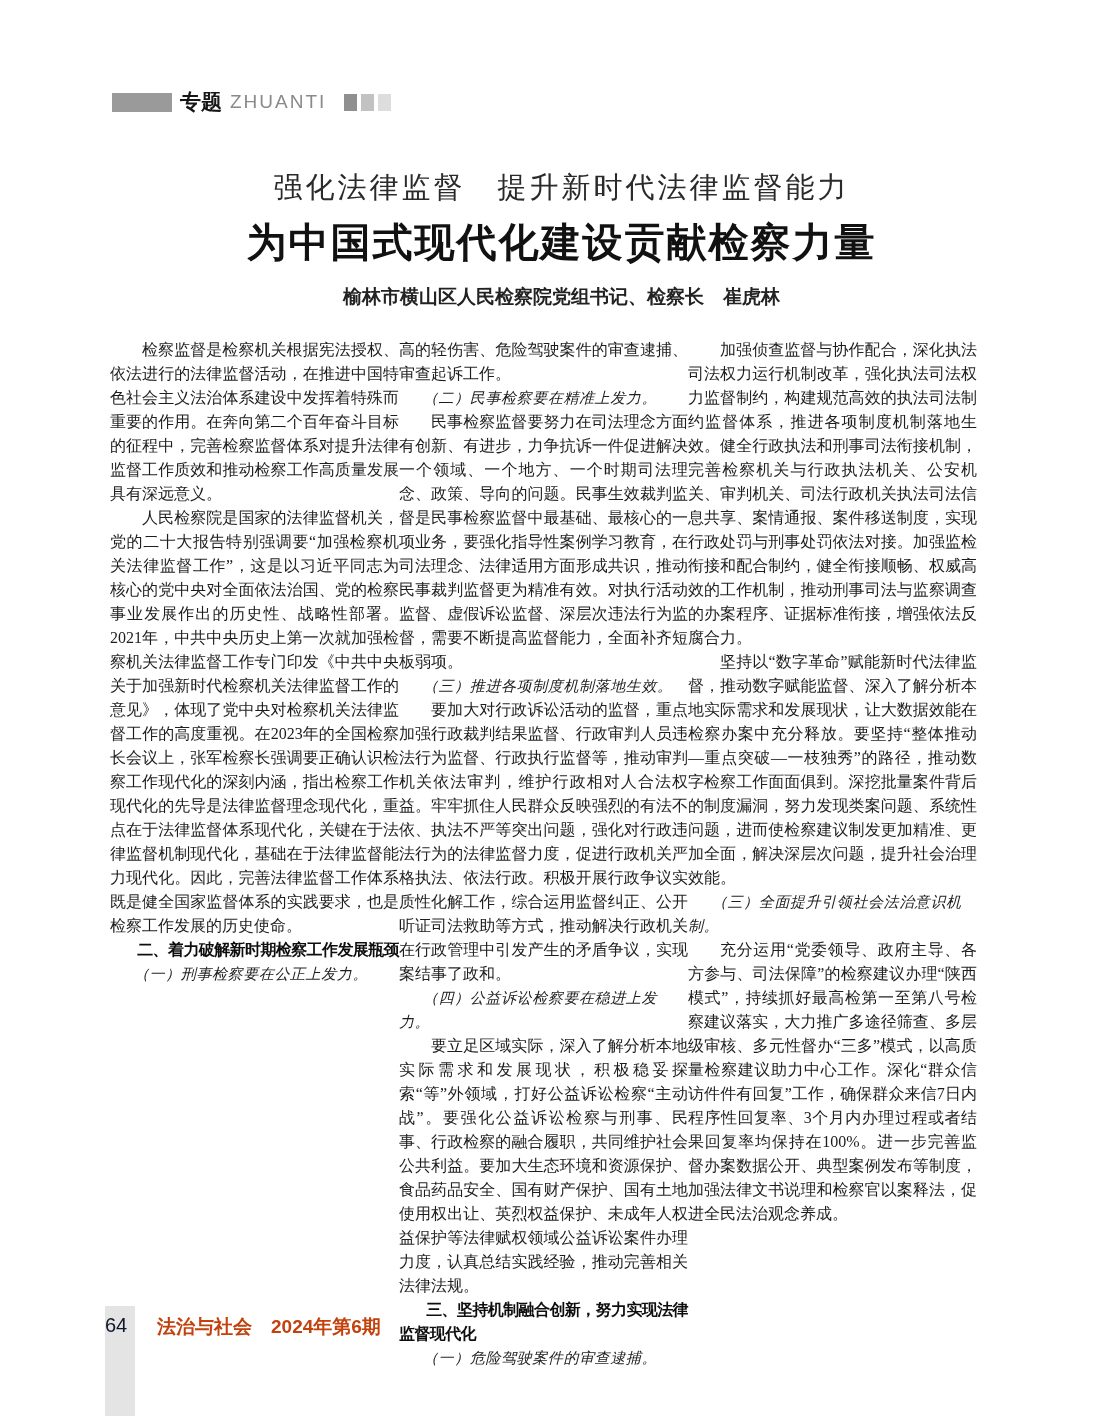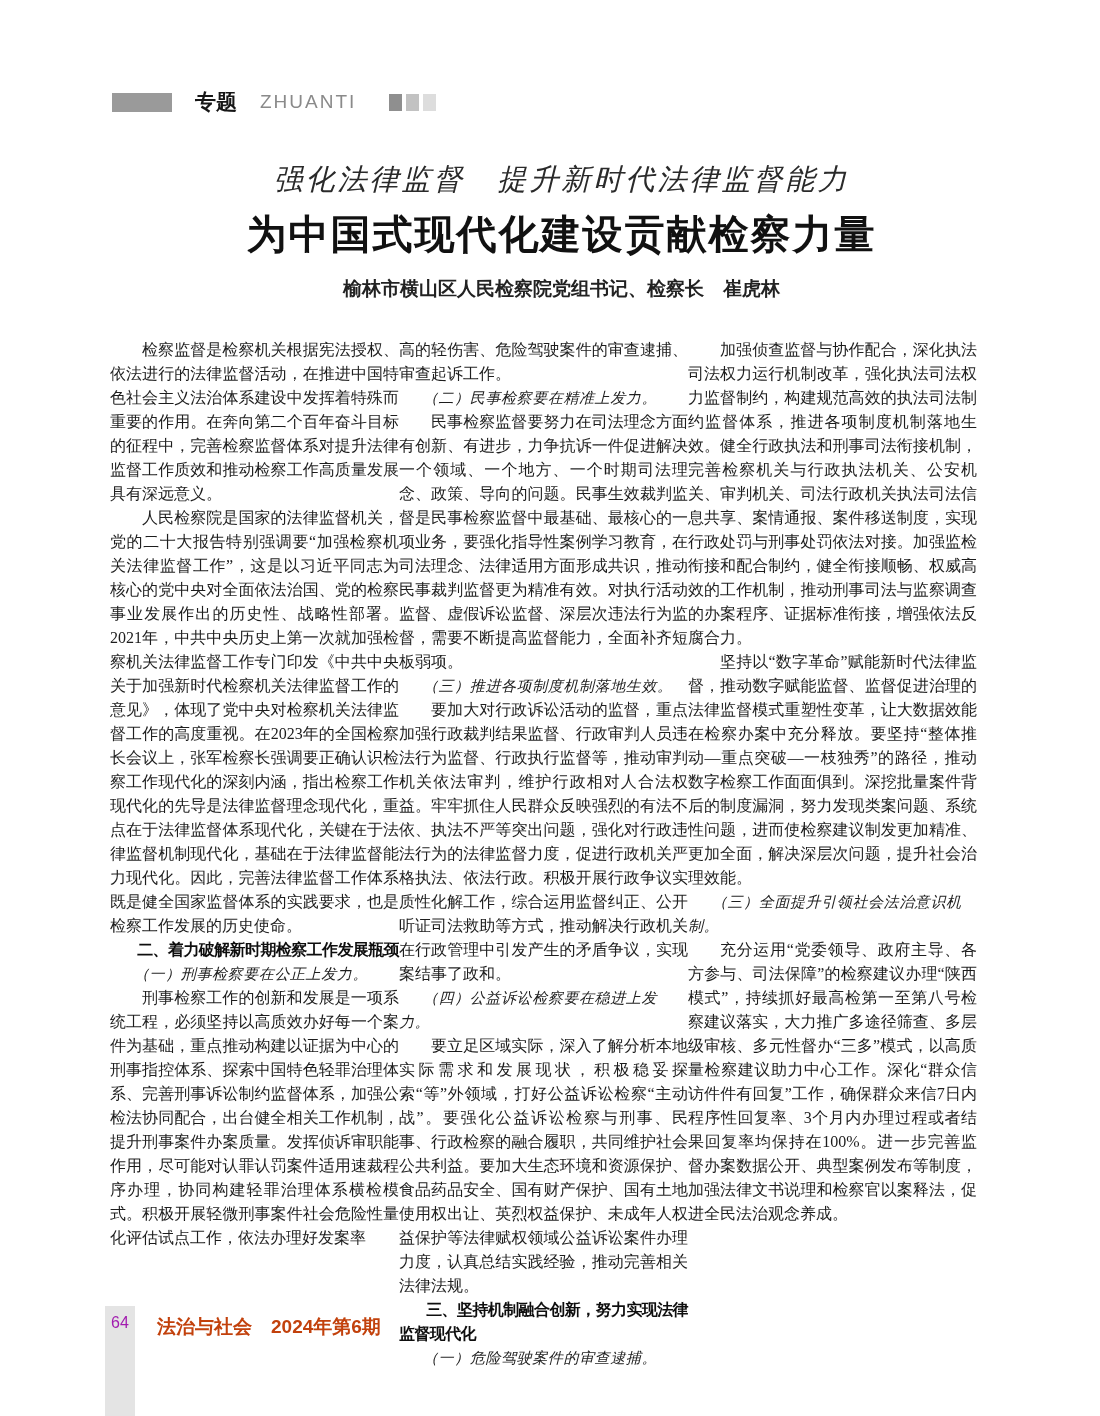--- a/index.html
+++ b/index.html
@@ -2,43 +2,43 @@
 <html><head>
 <meta charset="utf-8">
 <style>
   html,body{margin:0;padding:0;}
   body{
     width:1100px;height:1416px;position:relative;background:#ffffff;
     font-family:"Liberation Serif","DejaVu Serif",serif;
     color:#1d1d1d;overflow:hidden;
   }
   
-  .hdr{position:absolute;left:112px;top:88px;display:flex;align-items:center;gap:23px;justify-content:center;}
+  .hdr{position:absolute;left:112px;top:88px;display:flex;align-items:center;gap:8px;justify-content:center;}
   .hdr-bar{width:60px;height:19px;background:#9a9a9a;}
   .hdr-cn{font-family:"Liberation Sans","DejaVu Sans",sans-serif;font-weight:900;font-size:21px;color:#161616;}
   .hdr-en{font-family:"Liberation Sans","DejaVu Sans",sans-serif;font-size:19px;color:#8a8a8a;letter-spacing:2px;}
   .hdr-squares{display:flex;gap:4px;margin-left:10px;}
   .sq{width:13px;height:17px;}
   .sq1{background:#8f8f8f;} .sq2{background:#c2c2c2;} .sq3{background:#dddddd;}
   
   .title-wrap{position:absolute;left:110px;top:156px;width:903px;text-align:center;}
-  .subtitle{font-size:29px;font-style:italic;letter-spacing:3px;color:#2a2a2a;margin:4px;}
+  .subtitle{font-size:29px;letter-spacing:3px;color:#2a2a2a;margin:12px;}
   .main-title{font-size:40px;font-weight:900;letter-spacing:2px;color:#111;margin:12px 0 0 0;line-height:1.15;}
   .author{font-family:"Liberation Sans","DejaVu Sans",sans-serif;font-size:19px;font-weight:600;color:#222;margin:18px 0 0 0;}
   
   .cols{position:absolute;left:110px;top:338px;width:905px;display:flex;}
   .col{width:289px;font-size:16px;line-height:24px;}
   .para{margin:0;text-align:justify;text-indent:2em;}
   .cont{text-indent:0;}
   .heading{margin:0;font-weight:bold;font-size:16px;letter-spacing:-0.6px;text-indent:1.7em;text-align:justify;color:#0e0e0e;}
   .subhead{margin:0;font-style:italic;font-size:15px;letter-spacing:0.6px;text-indent:1.6em;}
   
   .foot-strip{position:absolute;left:105px;top:1306px;width:30px;height:110px;background:#e4e4e4;
-    font-family:"Liberation Sans","DejaVu Sans",sans-serif;font-size:16px;color:#a21caf;
-    text-align:center;box-sizing:border-box;padding-top:8px;}
+    font-family:"Liberation Sans","DejaVu Sans",sans-serif;font-size:20px;color:#0f172a;
+    box-sizing:border-box;padding-top:8px;}
   .foot-journal{position:absolute;left:157px;top:1314px;
     font-family:"Liberation Sans","DejaVu Sans",sans-serif;font-size:19px;font-weight:600;color:#c2410c;}
 </style>
 </head>
 <body>
 
 <div class="hdr">
   <span class="hdr-bar"></span>
   <span class="hdr-cn">专题</span>
   <span class="hdr-en">ZHUANTI</span>
@@ -54,36 +54,35 @@
   <p class="main-title">为中国式现代化建设贡献检察力量</p>
   <p class="author">榆林市横山区人民检察院党组书记、检察长　崔虎林</p>
 </div>
 
 <div class="cols">
   <div class="col">
     <p class="para">检察监督是检察机关根据宪法授权、依法进行的法律监督活动，在推进中国特色社会主义法治体系建设中发挥着特殊而重要的作用。在奔向第二个百年奋斗目标的征程中，完善检察监督体系对提升法律监督工作质效和推动检察工作高质量发展具有深远意义。</p>
     <p class="para">人民检察院是国家的法律监督机关，党的二十大报告特别强调要“加强检察机关法律监督工作”，这是以习近平同志为核心的党中央对全面依法治国、党的检察事业发展作出的历史性、战略性部署。2021年，中共中央历史上第一次就加强检察机关法律监督工作专门印发《中共中央关于加强新时代检察机关法律监督工作的意见》，体现了党中央对检察机关法律监督工作的高度重视。在2023年的全国检察长会议上，张军检察长强调要正确认识检察工作现代化的深刻内涵，指出检察工作现代化的先导是法律监督理念现代化，重点在于法律监督体系现代化，关键在于法律监督机制现代化，基础在于法律监督能力现代化。因此，完善法律监督工作体系既是健全国家监督体系的实践要求，也是检察工作发展的历史使命。</p>
     <p class="heading">二、着力破解新时期检察工作发展瓶颈</p>
     <p class="subhead">（一）刑事检察要在公正上发力。</p>
-    <p class="para">刑事检察工作的创新和发展是一项系统工程，必须坚持以高质效办好每一个案件为基础，重点推动构建以证据为中心的刑事指控体系、探索中国特色轻罪治理体系、完善刑事诉讼制约监督体系，加强公检法协同配合，出台健全相关工作机制，提升刑事案件办案质量。发挥侦诉审职能作用，尽可能对认罪认罚案件适用速裁程序办理，协同构建轻罪治理体系横检模式。积极开展轻微刑事案件社会危险性量化评估试点工作，依法办理好发案率</p>
   </div>
   <div class="col">
     <p class="para cont">高的轻伤害、危险驾驶案件的审查逮捕、审查起诉工作。</p>
     <p class="subhead">（二）民事检察要在精准上发力。</p>
     <p class="para">民事检察监督要努力在司法理念方面有创新、有进步，力争抗诉一件促进解决一个领域、一个地方、一个时期司法理念、政策、导向的问题。民事生效裁判监督是民事检察监督中最基础、最核心的一项业务，要强化指导性案例学习教育，在司法理念、法律适用方面形成共识，推动民事裁判监督更为精准有效。对执行活动监督、虚假诉讼监督、深层次违法行为监督，需要不断提高监督能力，全面补齐短板弱项。</p>
     <p class="subhead">（三）推进各项制度机制落地生效。</p>
     <p class="para">要加大对行政诉讼活动的监督，重点加强行政裁判结果监督、行政审判人员违法行为监督、行政执行监督等，推动审判机关依法审判，维护行政相对人合法权益。牢牢抓住人民群众反映强烈的有法不依、执法不严等突出问题，强化对行政违法行为的法律监督力度，促进行政机关严格执法、依法行政。积极开展行政争议实质性化解工作，综合运用监督纠正、公开听证司法救助等方式，推动解决行政机关在行政管理中引发产生的矛盾争议，实现案结事了政和。</p>
     <p class="subhead">（四）公益诉讼检察要在稳进上发力。</p>
     <p class="para">要立足区域实际，深入了解分析本地实际需求和发展现状，积极稳妥探索“等”外领域，打好公益诉讼检察“主动战”。要强化公益诉讼检察与刑事、民事、行政检察的融合履职，共同维护社会公共利益。要加大生态环境和资源保护、食品药品安全、国有财产保护、国有土地使用权出让、英烈权益保护、未成年人权益保护等法律赋权领域公益诉讼案件办理力度，认真总结实践经验，推动完善相关法律法规。</p>
     <p class="heading">三、坚持机制融合创新，努力实现法律监督现代化</p>
     <p class="subhead">（一）危险驾驶案件的审查逮捕。</p>
   </div>
   <div class="col">
     <p class="para">加强侦查监督与协作配合，深化执法司法权力运行机制改革，强化执法司法权力监督制约，构建规范高效的执法司法制约监督体系，推进各项制度机制落地生效。健全行政执法和刑事司法衔接机制，完善检察机关与行政执法机关、公安机关、审判机关、司法行政机关执法司法信息共享、案情通报、案件移送制度，实现行政处罚与刑事处罚依法对接。加强监检衔接和配合制约，健全衔接顺畅、权威高效的工作机制，推动刑事司法与监察调查的办案程序、证据标准衔接，增强依法反腐合力。</p>
-    <p class="para">坚持以“数字革命”赋能新时代法律监督，推动数字赋能监督、监督促进治理的法律监督模式重塑性变革，让大数据效能在检察办案中充分释放。要坚持“整体推动—重点突破—一枝独秀”的路径，推动数字检察工作面面俱到。深挖批量案件背后的制度漏洞，努力发现类案问题、系统性问题，进而使检察建议制发更加精准、更加全面，解决深层次问题，提升社会治理效能。</p>
+    <p class="para">坚持以“数字革命”赋能新时代法律监督，推动数字赋能监督、深入了解分析本地实际需求和发展现状，让大数据效能在检察办案中充分释放。要坚持“整体推动—重点突破—一枝独秀”的路径，推动数字检察工作面面俱到。深挖批量案件背后的制度漏洞，努力发现类案问题、系统性问题，进而使检察建议制发更加精准、更加全面，解决深层次问题，提升社会治理效能。</p>
     <p class="subhead">（三）全面提升引领社会法治意识机制。</p>
     <p class="para">充分运用“党委领导、政府主导、各方参与、司法保障”的检察建议办理“陕西模式”，持续抓好最高检第一至第八号检察建议落实，大力推广多途径筛查、多层级审核、多元性督办“三多”模式，以高质量检察建议助力中心工作。深化“群众信访件件有回复”工作，确保群众来信7日内程序性回复率、3个月内办理过程或者结果回复率均保持在100%。进一步完善监督办案数据公开、典型案例发布等制度，加强法律文书说理和检察官以案释法，促进全民法治观念养成。</p>
   </div>
 </div>
 
 <div class="foot-strip">
   <span>64</span>
 </div>
 <div class="foot-journal">法治与社会　2024年第6期</div>
 

